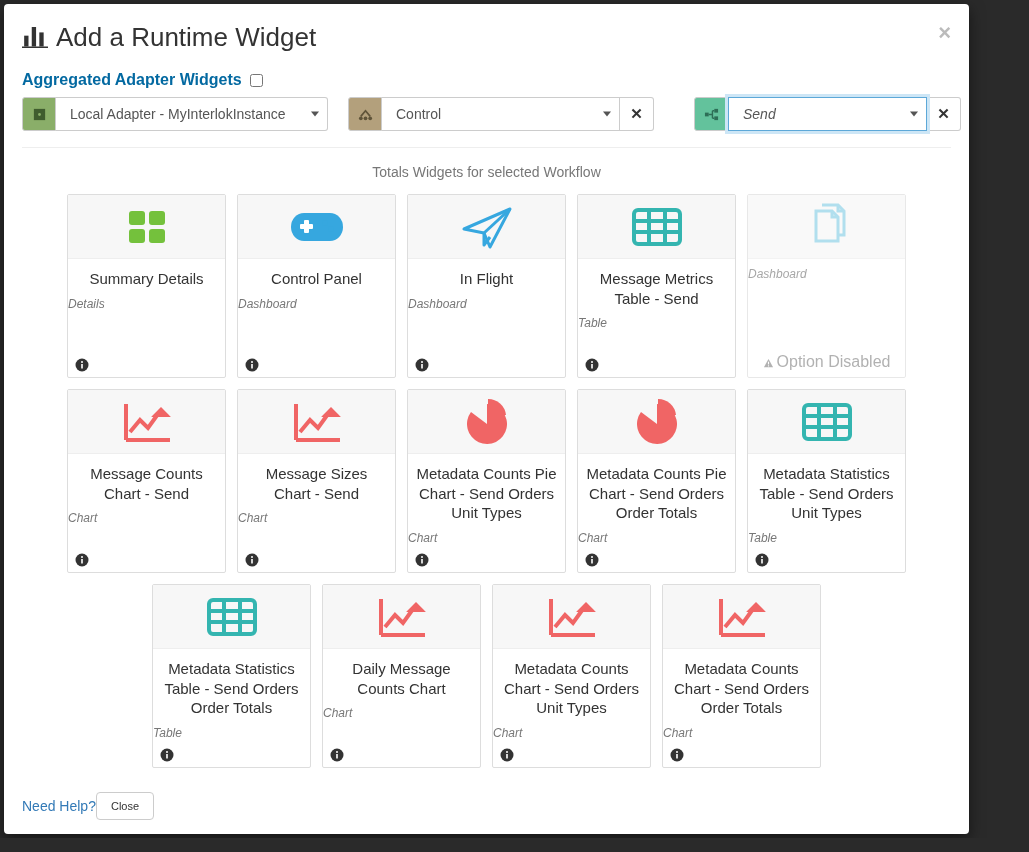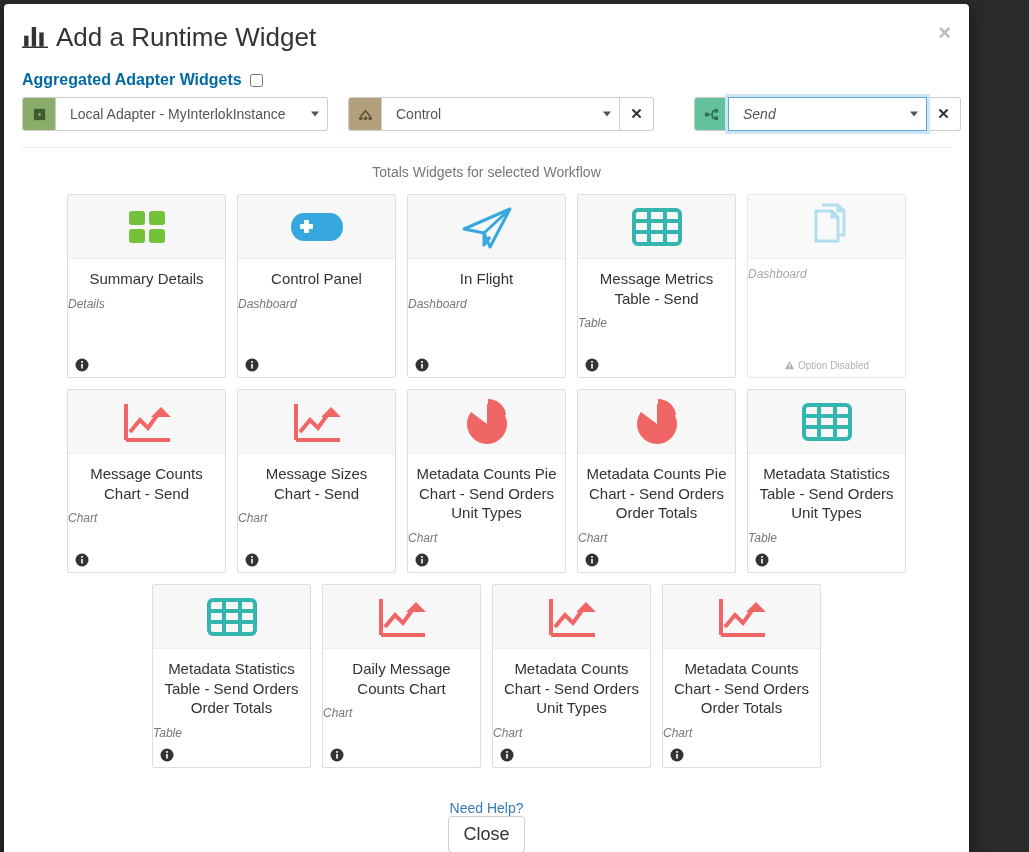--- a/index.html
+++ b/index.html
@@ -143,38 +143,37 @@
   }
   .card-info {
     position: absolute;
     left: 7px; bottom: 5px;
     width: 14px; height: 14px;
     cursor: pointer;
   }
   .card-note {
     position: absolute;
     right: 0; left: 0; bottom: 6px;
-    font-size: 10px;
+    font-size: 16px;
     color: #888;
     text-align: center;
   }
   .card-note svg { vertical-align: -2px; margin-right:3px; }
   .modal-footer {
-    margin-top: 32px;
+    margin-top: 24px;
     display: flex;
     align-items: center;
     justify-content: flex-start;
-    flex-direction: column;
   }
   .help-link { color: #337ab7; font-size: 14px; text-decoration: none; }
   .btn-close {
     border: 1px solid #ccc;
     background: #fff;
     padding: 7px 14px;
-    font-size: 18px;
+    font-size: 11px;
     border-radius: 4px;
     cursor: pointer;
     color: #333;
   }
   svg.icon-green rect, svg.icon-green-grid rect { fill:#74c13c; }
   svg.line-chart polyline { stroke:#f06565; stroke-width:4; fill:none; }
   svg.line-chart path.arrow { fill:#f06565; }
   svg.plane path { stroke:#36a7df; fill:none; stroke-width:3; stroke-linejoin:round;}
   svg.controller path,svg.controller circle { fill:#36a7df; }
   svg.table-teal rect{fill:none;stroke:#34b5b0;stroke-width:4;} svg.table-teal line{stroke:#34b5b0;stroke-width:4;}

